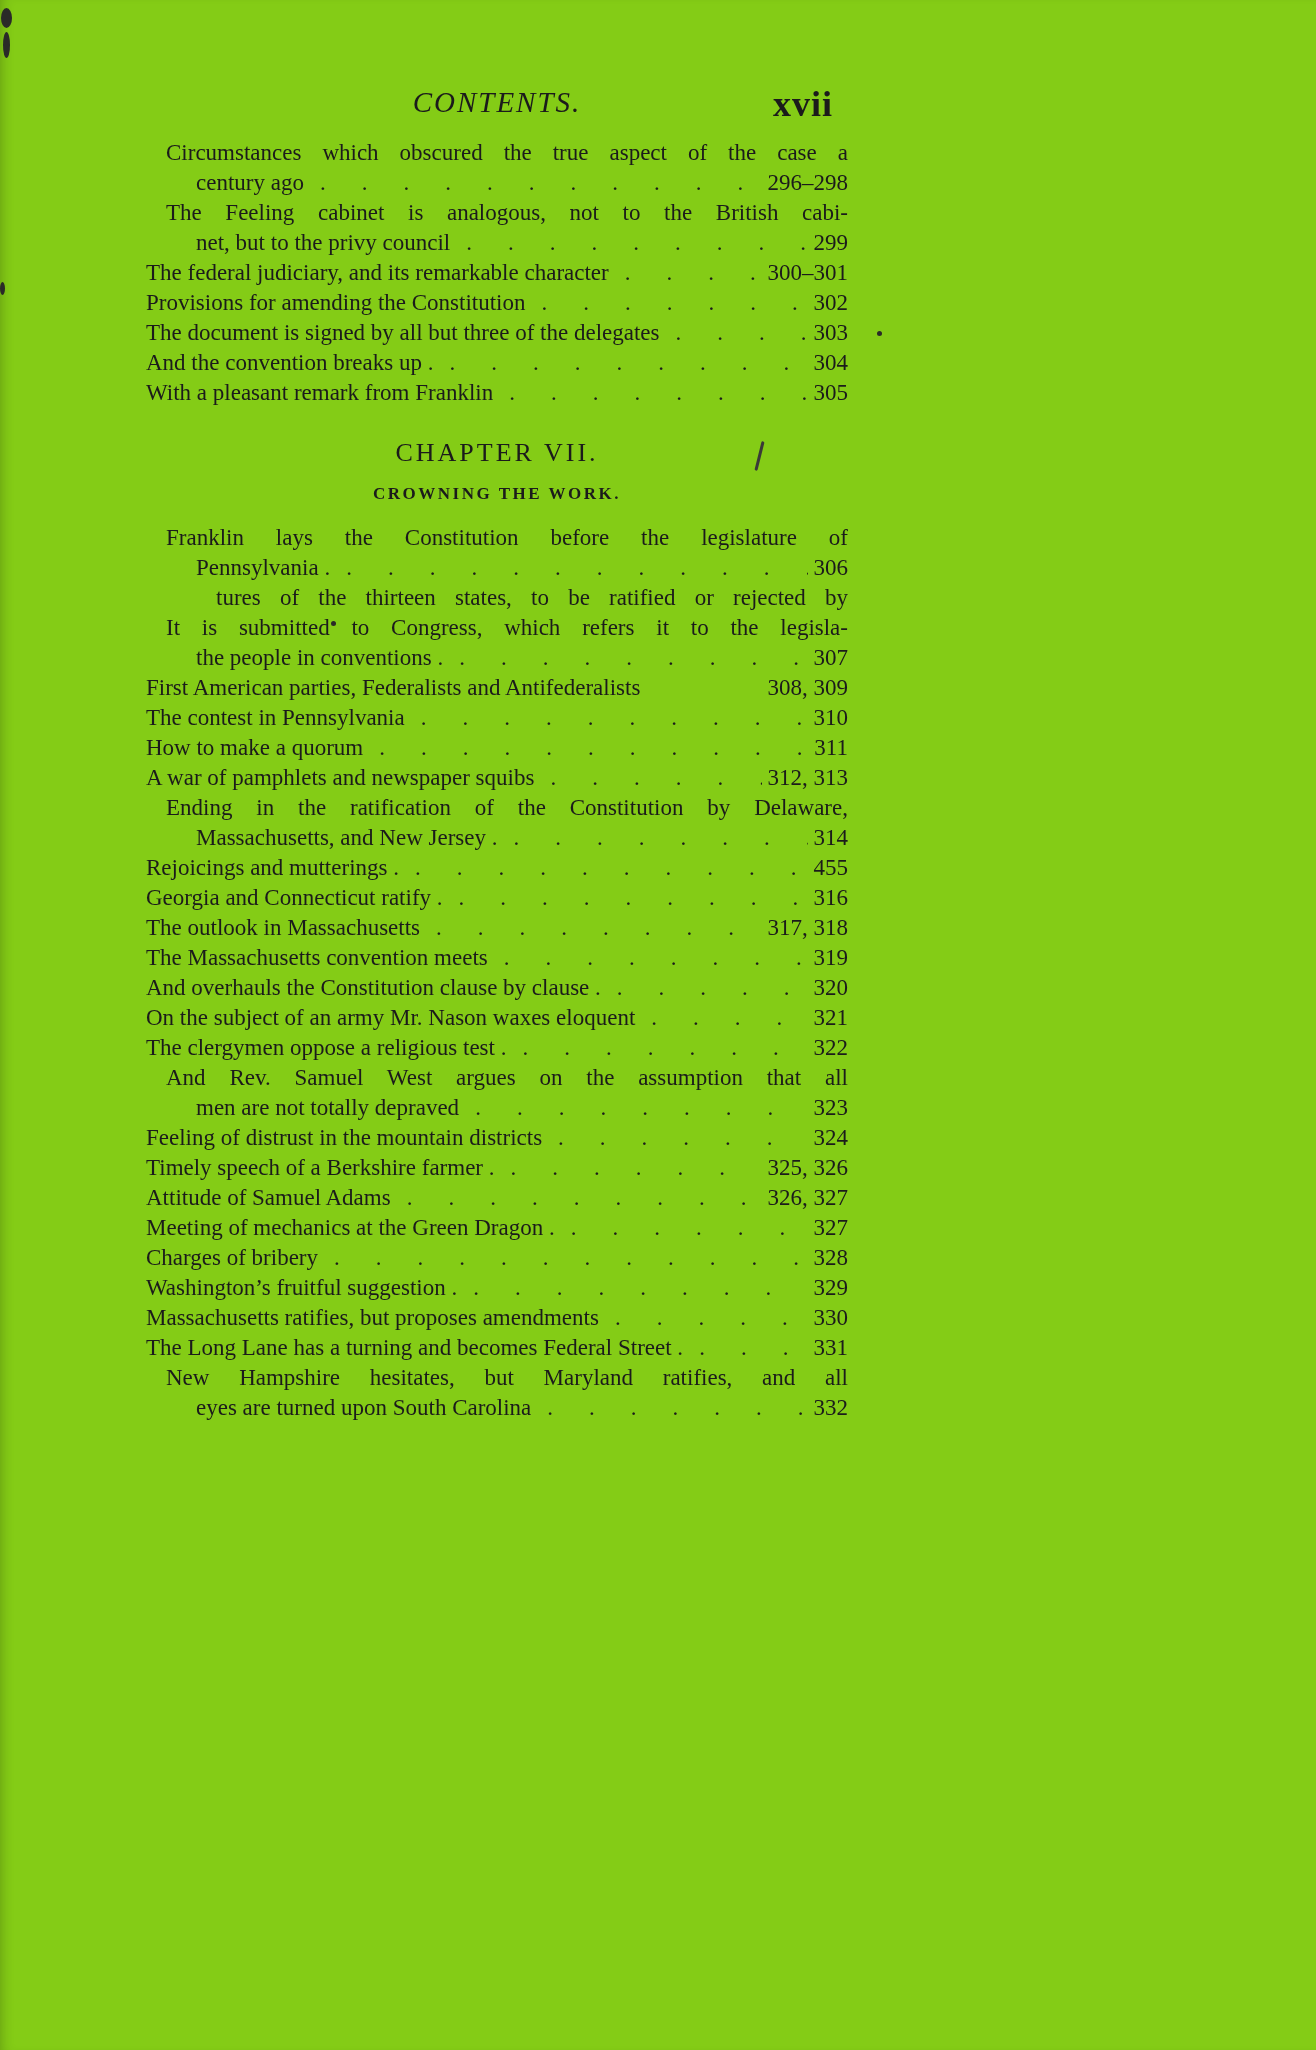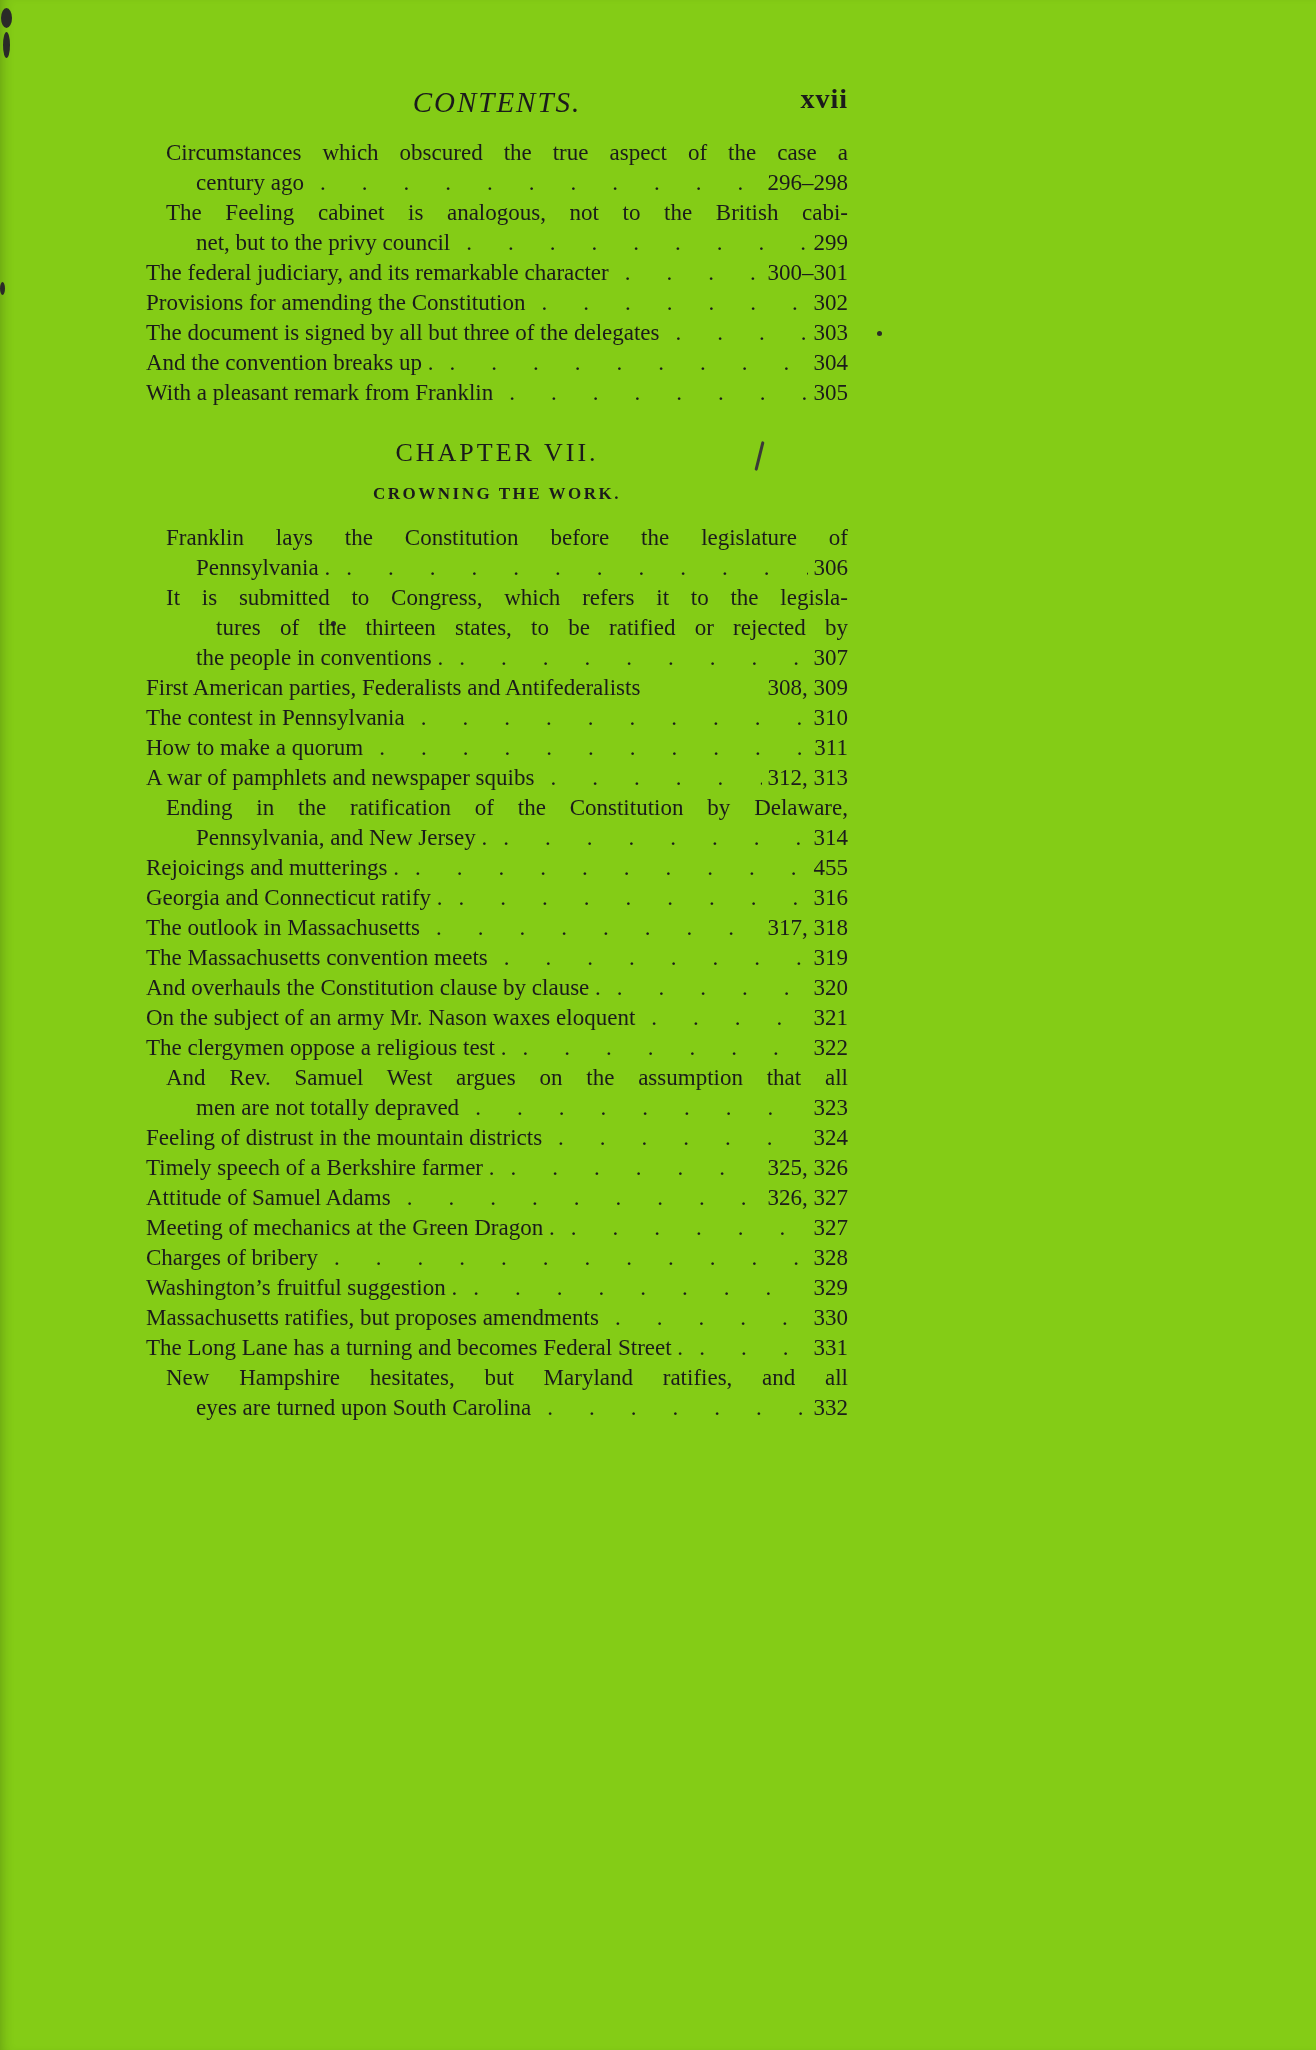--- a/index.html
+++ b/index.html
@@ -37,24 +37,24 @@
     position: absolute;
     left: 50%;
     transform: translateX(-50%);
     font-style: italic;
     font-size: 29px;
     letter-spacing: 2px;
     white-space: nowrap;
   }
   .folio {
     position: absolute;
-    right: 0;
+    right: 15px;
     top: -3px;
     font-weight: bold;
-    font-size: 28px;
+    font-size: 36px;
     letter-spacing: 1px;
   }
 
   
   .chapter-heading {
     text-align: center;
     font-weight: normal;
     font-size: 26px;
     letter-spacing: 3px;
     margin-top: 30px;
@@ -181,22 +181,22 @@
         </section>
         <section class="toc-section">
           <h2 class="chapter-heading">CHAPTER VII.</h2>
           <div class="chapter-subheading">CROWNING THE WORK.</div>
           <div class="toc-line justify-line"><span class="entry-text">Franklin lays the Constitution before the legislature of</span></div>
           <div class="toc-line indent">
             <span class="entry-text">Pennsylvania .</span>
             <span class="dot-leader">......................................</span>
             <span class="page-number">306</span>
           </div>
+          <div class="toc-line indent justify-line"><span class="entry-text">tures of the thirteen states, to be ratified or rejected by</span></div>
           <div class="toc-line justify-line"><span class="entry-text">It is submitted to Congress, which refers it to the legisla-</span></div>
-          <div class="toc-line indent justify-line"><span class="entry-text">tures of the thirteen states, to be ratified or rejected by</span></div>
           <div class="toc-line indent">
             <span class="entry-text">the people in conventions .</span>
             <span class="dot-leader">......................................</span>
             <span class="page-number">307</span>
           </div>
           <div class="toc-line">
             <span class="entry-text">First American parties, Federalists and Antifederalists</span>
             <span class="dot-leader"></span>
             <span class="page-number">308, 309</span>
           </div>
@@ -210,21 +210,21 @@
             <span class="dot-leader">......................................</span>
             <span class="page-number">311</span>
           </div>
           <div class="toc-line">
             <span class="entry-text">A war of pamphlets and newspaper squibs</span>
             <span class="dot-leader">......................................</span>
             <span class="page-number">312, 313</span>
           </div>
           <div class="toc-line justify-line"><span class="entry-text">Ending in the ratification of the Constitution by Delaware,</span></div>
           <div class="toc-line indent">
-            <span class="entry-text">Pennsylvania, and New Jersey .</span>
+            <span class="entry-text">Massachusetts, and New Jersey .</span>
             <span class="dot-leader">......................................</span>
             <span class="page-number">314</span>
           </div>
           <div class="toc-line">
             <span class="entry-text">Rejoicings and mutterings .</span>
             <span class="dot-leader">......................................</span>
             <span class="page-number">455</span>
           </div>
           <div class="toc-line">
             <span class="entry-text">Georgia and Connecticut ratify .</span>

